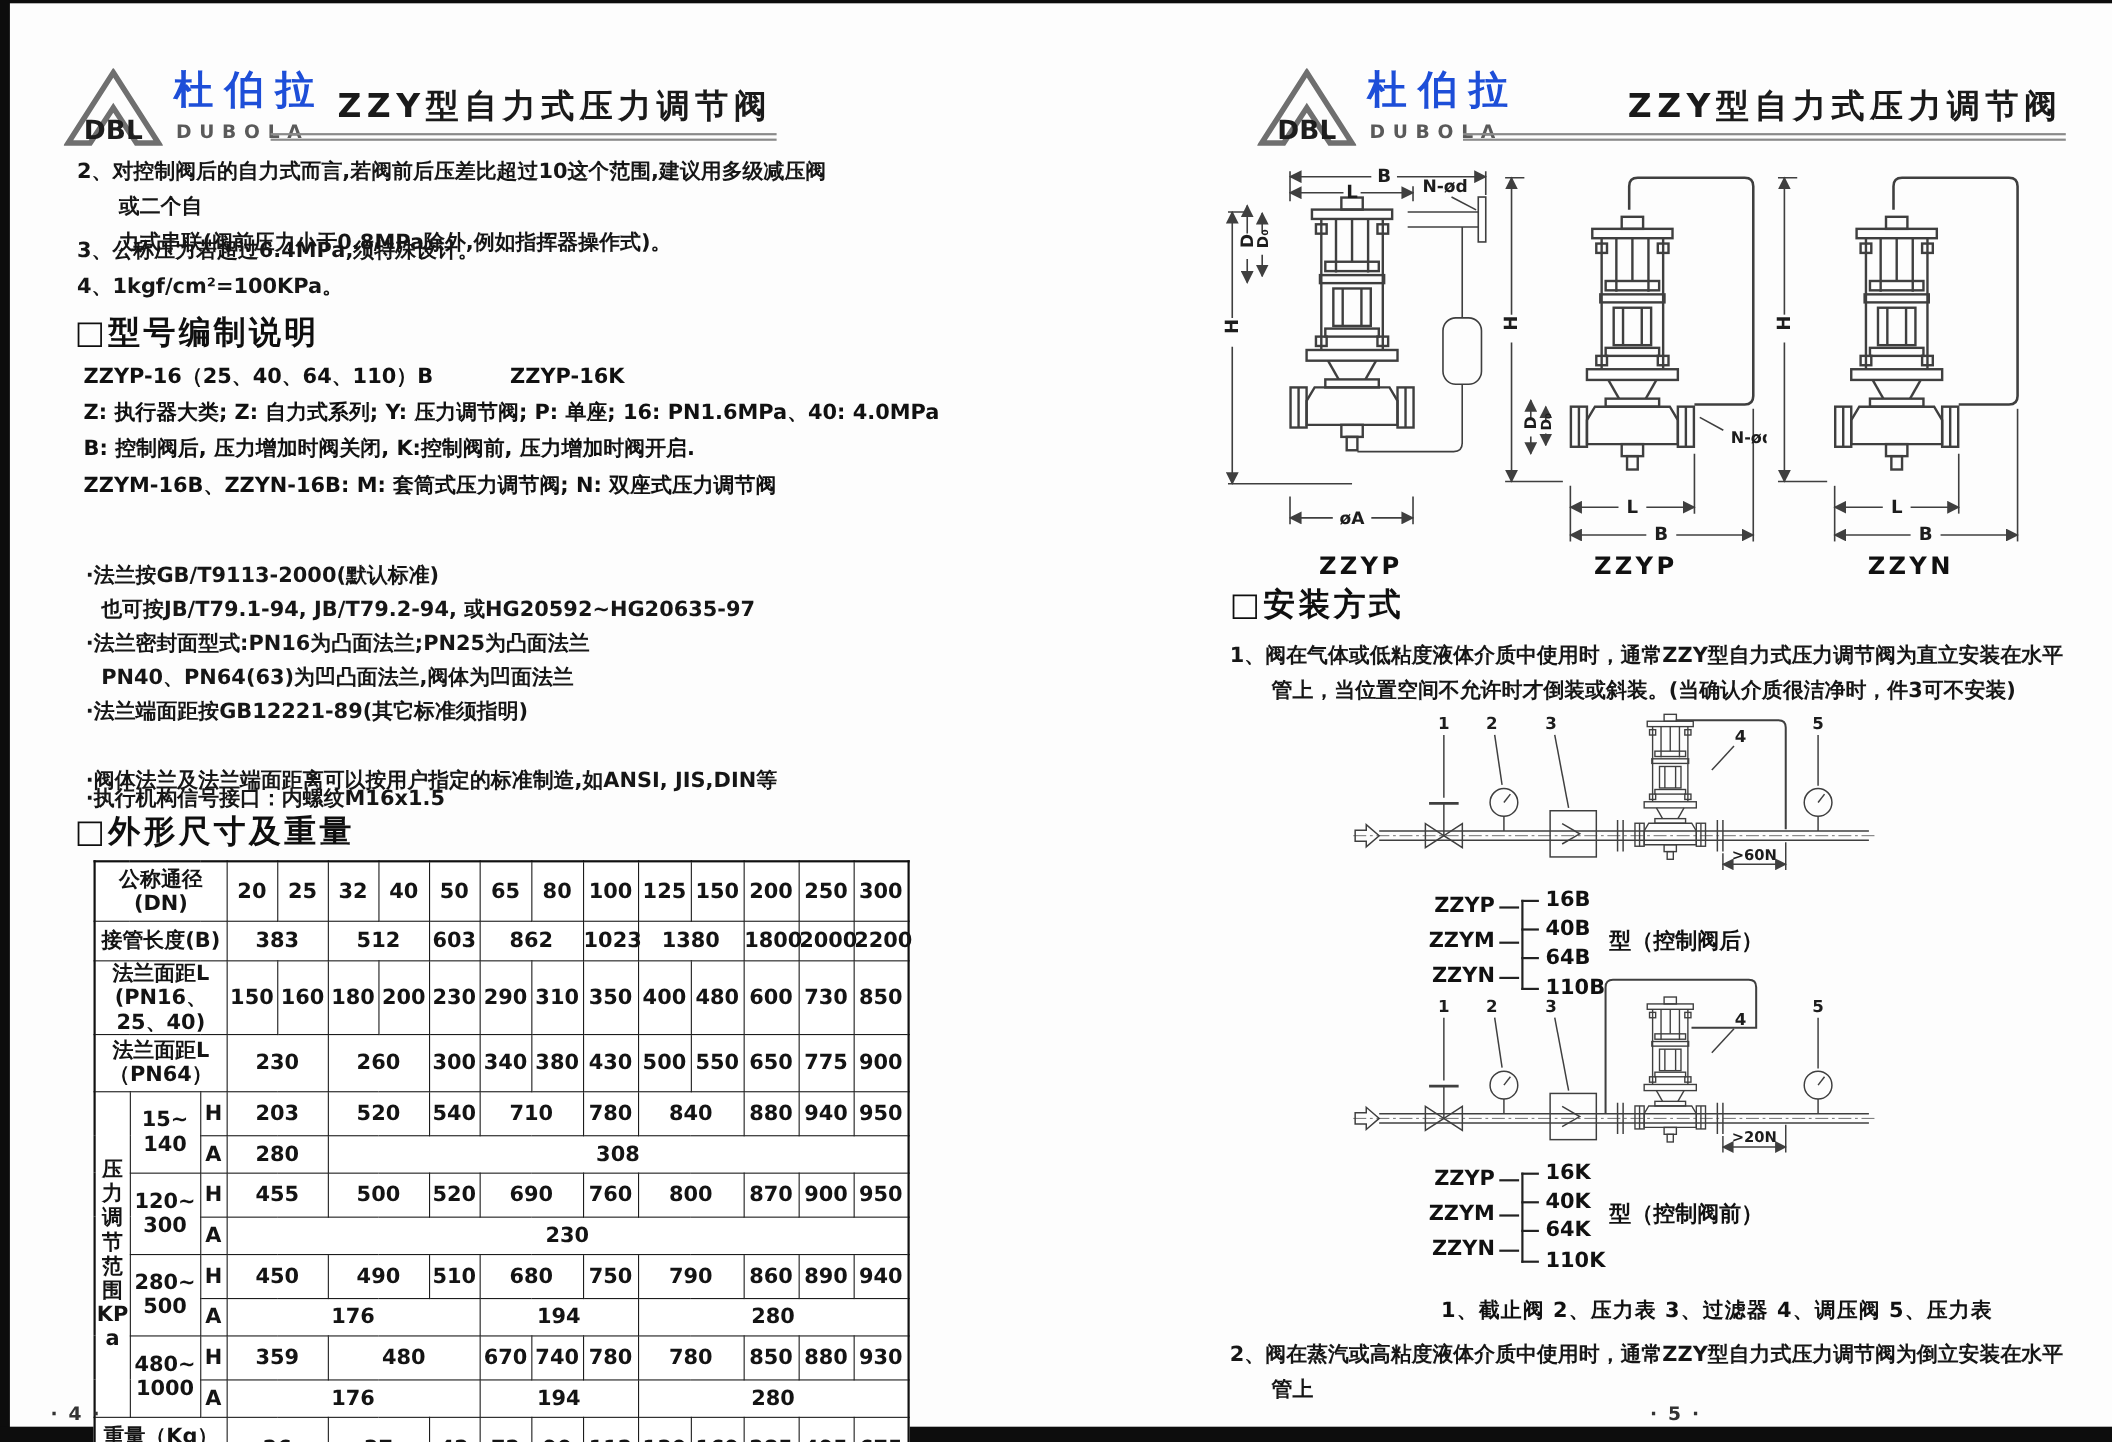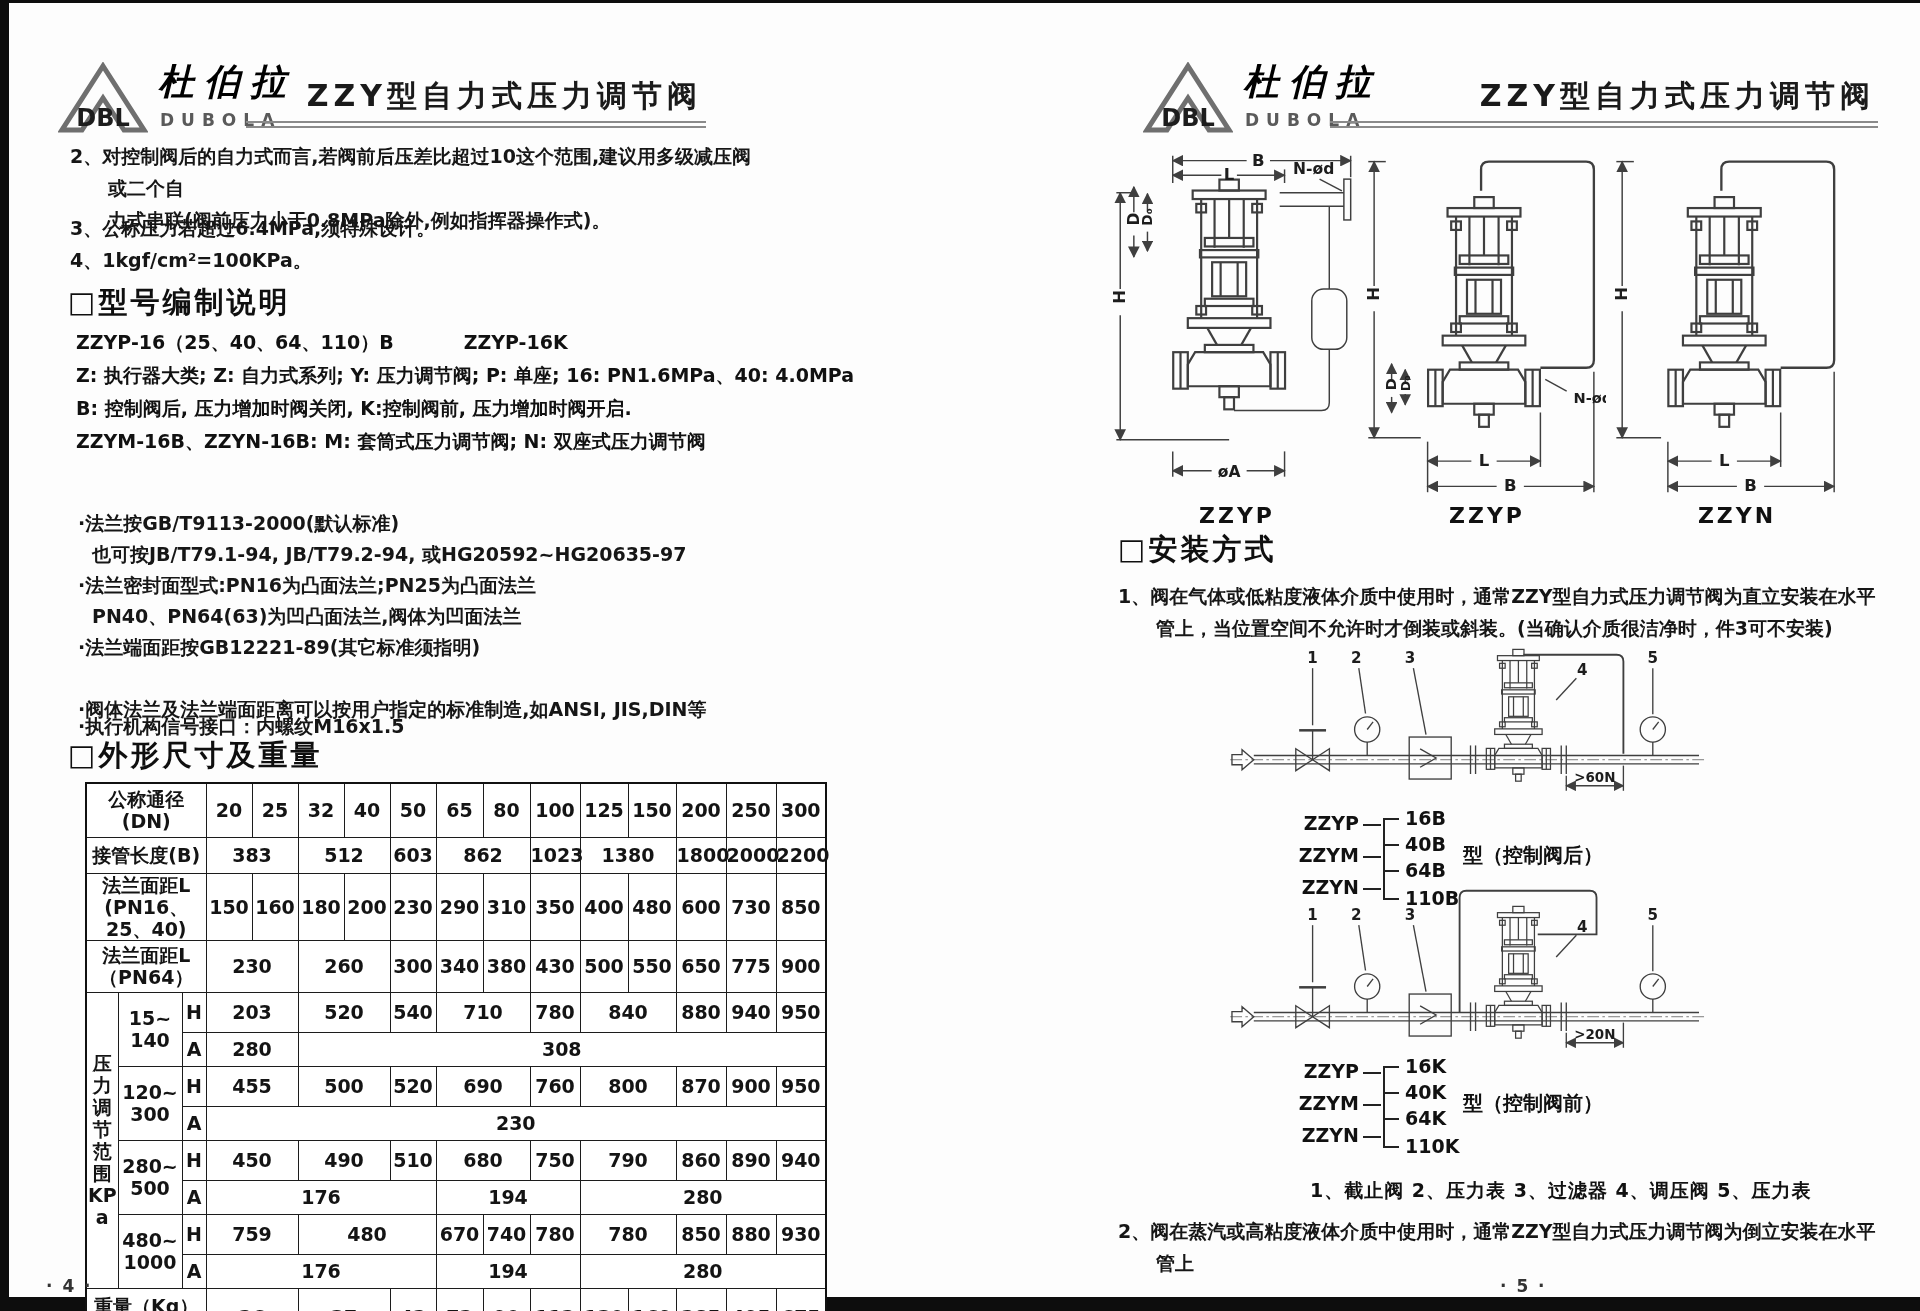--- a/index.html
+++ b/index.html
@@ -6,21 +6,21 @@
   .canvas{position:relative;width:1920px;height:1311px;background:#fdfdfd;overflow:hidden;
           font-family:"DejaVu Sans","Liberation Sans",sans-serif;color:#111;}
   .edge{position:absolute;background:#0d0d0d;}
   .edge-left{left:0;top:0;width:9px;height:1311px;}
   .edge-bottom{left:0;top:1297px;width:1920px;height:14px;}
   .edge-top{left:0;top:0;width:1920px;height:3px;}
 
   .abs{position:absolute;}
 
   
-  .brand-cn{font-size:36px;font-weight:700;color:#000000;letter-spacing:10px;font-style:italic;}
+  .brand-cn{font-size:36px;font-weight:700;color:#1d4ed8;letter-spacing:10px;}
   .brand-en{font-size:17px;font-weight:700;color:#5a5a5a;letter-spacing:7px;margin-top:6px;}
   .page-title{font-size:30px;font-weight:700;color:#1a1a1a;letter-spacing:5px;white-space:nowrap;}
   .dbl-rule{height:0;border-bottom:7px double #8a8a8a;}
 
   
   .note,.bullet,.para{font-size:19px;font-weight:700;line-height:32px;white-space:pre-line;color:#161616;}
   .note{padding-left:38px;text-indent:-38px;}
   .bullet{padding-left:14px;text-indent:-14px;line-height:31px;}
   .para{padding-left:38px;text-indent:-38px;}
   .heading{font-size:29px;font-weight:700;letter-spacing:3px;color:#0f0f0f;white-space:nowrap;}
@@ -279,21 +279,21 @@
         <tr class="r10">
           <td class="ha">A</td>
           <td colspan="5">176</td>
           <td colspan="3">194</td>
           <td colspan="5">280</td>
         </tr>
         <tr class="r11">
           <td rowspan="2" class="range">480~
 1000</td>
           <td class="ha">H</td>
-          <td colspan="2">759</td>
+          <td colspan="2">359</td>
           <td colspan="3">480</td>
           <td>670</td>
           <td>740</td>
           <td>780</td>
           <td colspan="2">780</td>
           <td>850</td>
           <td>880</td>
           <td>930</td>
         </tr>
         <tr class="r12">

